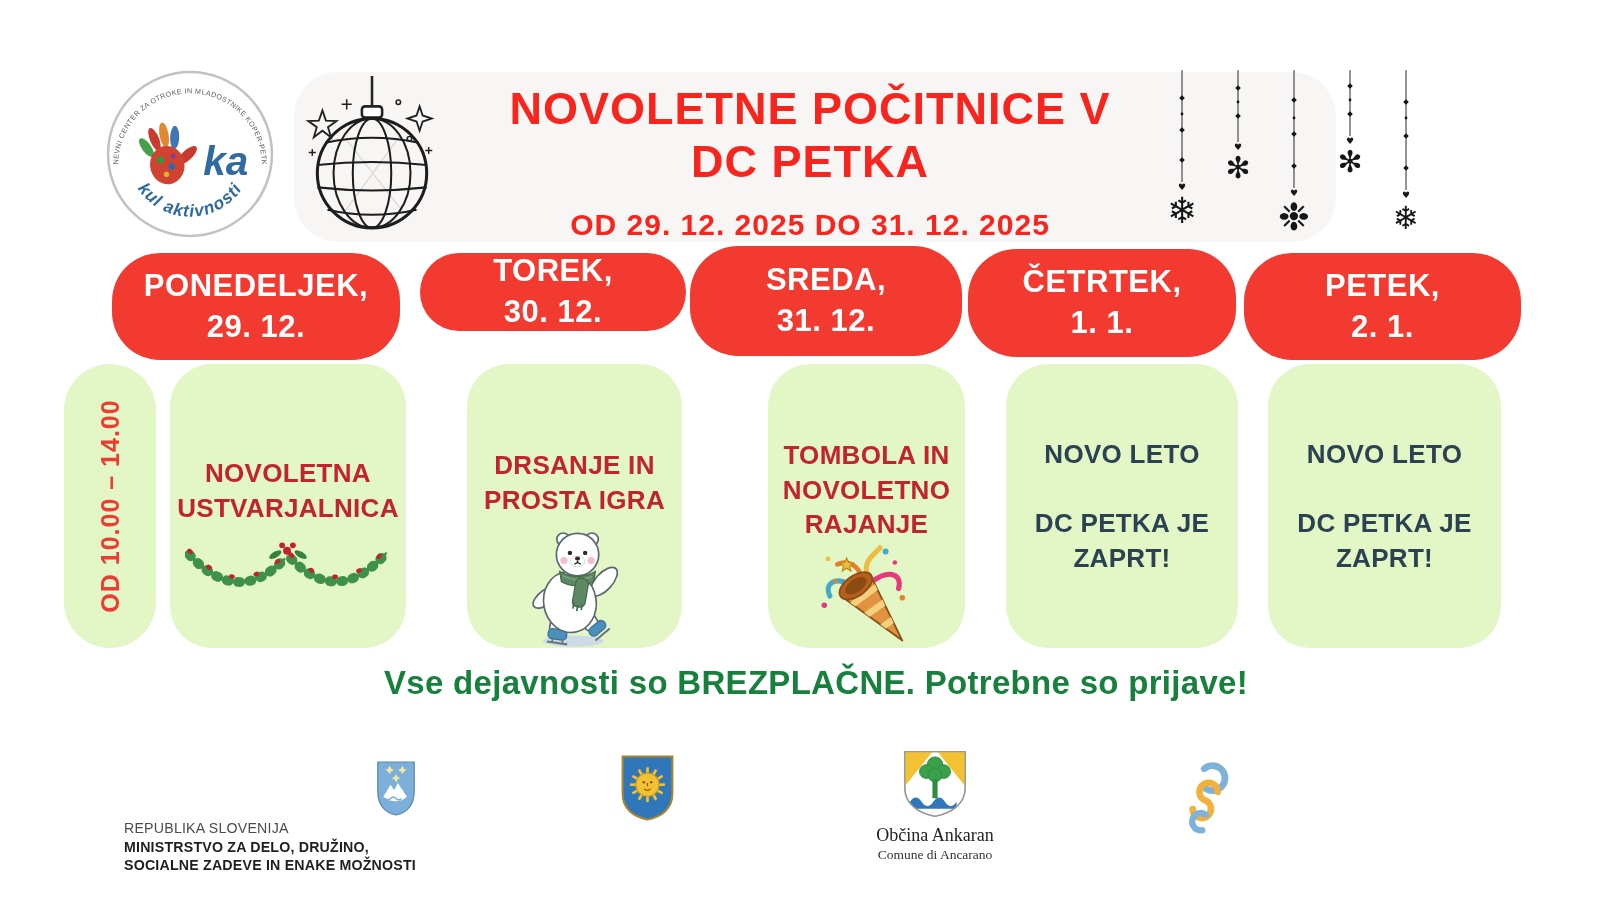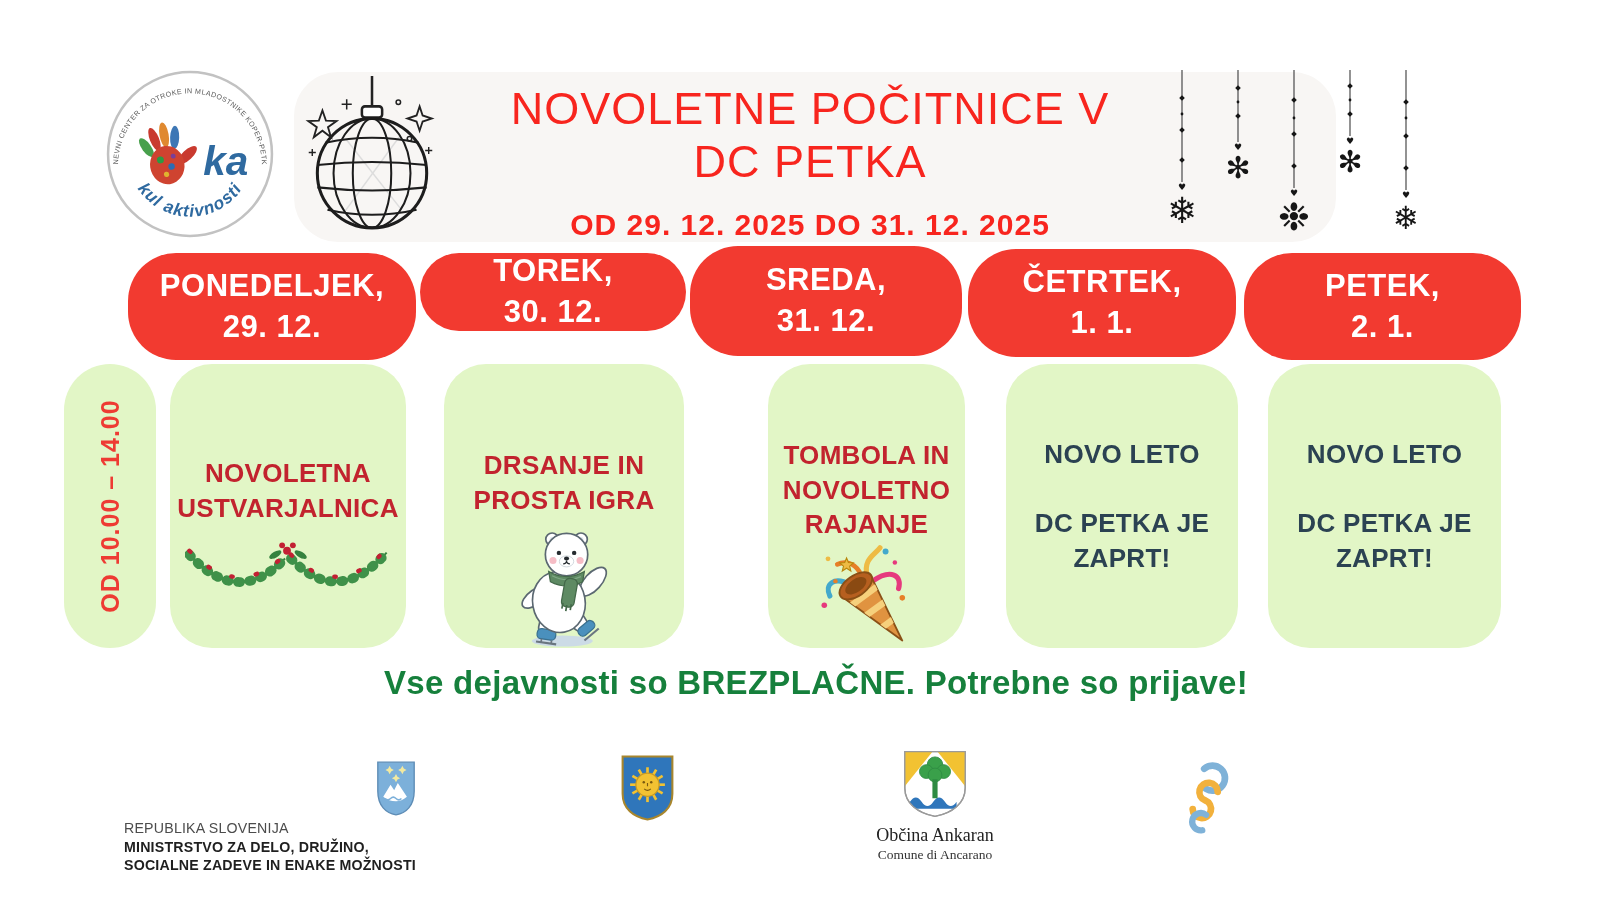--- a/index.html
+++ b/index.html
@@ -5,21 +5,21 @@
   html,body{margin:0;padding:0;}
   body{
     width:1600px;height:900px;background:#ffffff;position:relative;overflow:hidden;
     font-family:"Liberation Sans", sans-serif;
   }
   
   .band{position:absolute;left:294px;top:72px;width:1042px;height:170px;border-radius:44px;background:var(--band_gray);}
   .brand{position:absolute;left:104px;top:68px;width:172px;height:172px;}
   .disco{position:absolute;left:300px;top:76px;width:142px;height:162px;}
   .header-text{position:absolute;left:450px;top:82px;width:720px;text-align:center;}
-  .title{font-size:45px;font-weight:400;letter-spacing:1px;color:var(--title_red);line-height:1.18;}
+  .title{font-size:45px;font-weight:700;letter-spacing:1px;color:var(--title_red);line-height:1.18;}
   .subtitle{font-size:30px;font-weight:700;letter-spacing:1px;color:var(--title_red);margin-top:20px;}
   .flakes{position:absolute;left:1148px;top:70px;width:280px;height:180px;}
   .flakes text{font-family:"DejaVu Sans", sans-serif;}
   
   .pill{position:absolute;background:var(--pill_red);border-radius:48px;display:flex;flex-direction:column;
         align-items:center;justify-content:center;color:var(--pill_text);}
   .pill-name,.pill-date{font-size:31px;font-weight:700;line-height:1.32;letter-spacing:0.5px;}
   
   .timepill{position:absolute;left:64px;top:364px;width:92px;height:284px;border-radius:46px;background:var(--card_green);}
   .timepill span{position:absolute;top:50%;left:50%;transform:translate(-50%,-50%) rotate(-90deg);
@@ -153,21 +153,21 @@
         <text x="258" y="128" font-size="9">♥</text>
         <text x="34" y="153" font-size="36">❄</text>
         <text x="90" y="108" font-size="30">✻</text>
         <text x="146" y="160" font-size="38">❉</text>
         <text x="202" y="102" font-size="30">✻</text>
         <text x="258" y="159" font-size="32">❄</text>
       </g>
     </svg>
   </div>
 
-  <div class="pill" style="left:128px;top:253px;width:288px;height:107px">
+  <div class="pill" style="left:112px;top:253px;width:288px;height:107px">
     <div class="pill-name">PONEDELJEK,</div>
     <div class="pill-date">29. 12.</div>
   </div>
   <div class="pill" style="left:420px;top:253px;width:266px;height:78px">
     <div class="pill-name">TOREK,</div>
     <div class="pill-date">30. 12.</div>
   </div>
   <div class="pill" style="left:690px;top:246px;width:272px;height:110px">
     <div class="pill-name">SREDA,</div>
     <div class="pill-date">31. 12.</div>
@@ -196,21 +196,21 @@
       <path d="M4,12 Q54,64 102,16" stroke="#c22033" stroke-width="4.5" stroke-dasharray="1.5,24" stroke-linecap="round" fill="none"></path>
       <path d="M108,16 Q156,64 206,10" stroke="#c22033" stroke-width="4.5" stroke-dasharray="1.5,24" stroke-linecap="round" fill="none"></path>
       <ellipse cx="92" cy="16" rx="7" ry="3" transform="rotate(-30 92 16)" fill="#35823f"></ellipse>
       <ellipse cx="118" cy="16" rx="7" ry="3" transform="rotate(30 118 16)" fill="#35823f"></ellipse>
       <circle cx="104" cy="12" r="4" fill="#c22033"></circle>
         <circle cx="110" cy="6.5" r="3" fill="#c22033"></circle>
         <circle cx="99" cy="6.5" r="3" fill="#c22033"></circle>
     </svg>
   </div>
 
-  <div class="card" style="left:444px;width:240px">
+  <div class="card" style="left:467px;width:215px">
     <div class="activity red" style="margin-top:84px">DRSANJE IN
 PROSTA IGRA</div>
     <svg viewBox="0 0 132 152" width="122" height="140" style="margin-top:2px" xmlns="http://www.w3.org/2000/svg">
       <ellipse cx="64" cy="144" rx="36" ry="6.5" fill="#ccdbe6"></ellipse>
       <ellipse cx="100" cy="74" rx="10" ry="21" transform="rotate(42 100 74)" fill="#fff" stroke="#5b6871" stroke-width="2"></ellipse>
       <ellipse cx="33" cy="92" rx="9" ry="19" transform="rotate(55 33 92)" fill="#fff" stroke="#5b6871" stroke-width="2"></ellipse>
       <ellipse cx="46" cy="124" rx="9" ry="17" transform="rotate(18 46 124)" fill="#fff" stroke="#5b6871" stroke-width="2"></ellipse>
       <ellipse cx="82" cy="120" rx="9" ry="17" transform="rotate(-38 82 120)" fill="#fff" stroke="#5b6871" stroke-width="2"></ellipse>
       <g transform="rotate(8 44 138)">
         <rect x="34" y="130" width="22" height="12" rx="5" fill="#4a90bd" stroke="#3a708f" stroke-width="1.5"></rect>

